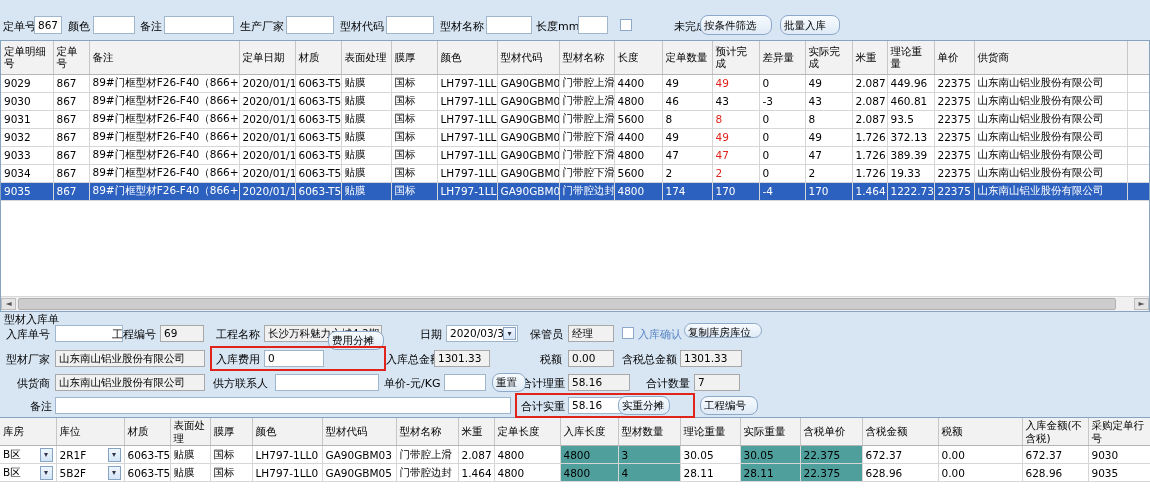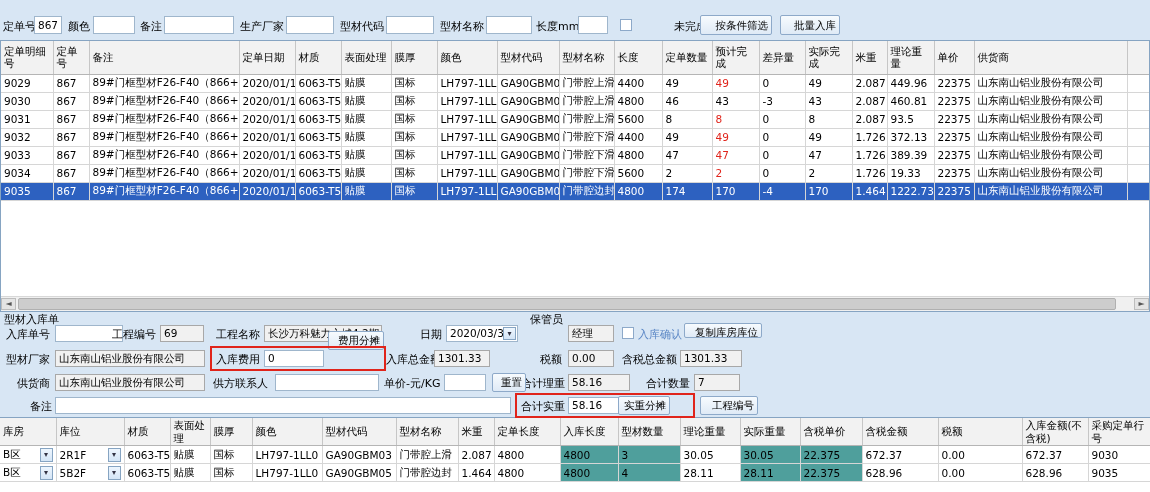--- a/index.html
+++ b/index.html
@@ -3,21 +3,21 @@
 <meta charset="utf-8">
 <style>
 *{box-sizing:border-box;margin:0;padding:0}
 html,body{width:1150px;height:492px;overflow:hidden}
 body{position:relative;background:#d8e6f4;font-family:"DejaVu Sans","Liberation Sans",sans-serif;font-size:11px;color:#000}
 .top-panel{position:absolute;left:0;top:0;width:1150px;height:312px}
 .panel-title{position:absolute;left:4px;top:2px;white-space:nowrap}
 .filter-row{position:absolute;left:0;top:15px;width:1150px;height:22px}
 .fl{position:absolute;top:4px;white-space:nowrap}
 .fi{position:absolute;top:1px;height:18px;background:#fff;border:1px solid #9fb6cc;font-size:10.5px;line-height:16px;padding:0 3px;overflow:hidden;white-space:nowrap}
-.btn{position:absolute;height:20px;background:linear-gradient(#f7fbfe,#dfeaf6);border:1px solid #8da9c9;border-radius:2px;font-size:10.5px;text-align:right;line-height:18px;padding:0 3px;white-space:nowrap;overflow:hidden}
+.btn{position:absolute;height:20px;background:linear-gradient(#f7fbfe,#dfeaf6);border:1px solid #8da9c9;border-radius:8px;font-size:10.5px;text-align:left;line-height:18px;padding:0 3px;white-space:nowrap;overflow:hidden}
 .checkbox{position:absolute;width:12px;height:12px;background:#fff;border:1px solid #8da9c9}
 .grid-area{position:absolute;left:0;top:40px;width:1150px;height:272px;background:#fff;border:1px solid #86a4c2;overflow:hidden}
 .grid{border-collapse:collapse;table-layout:fixed;width:1150px}
 .grid th{background:#f2f2f2;border-right:1px solid #c6c6c6;border-bottom:1px solid #b5b5b5;font-weight:normal;font-size:10.5px;text-align:left;vertical-align:middle;padding:1px 3px;line-height:1.2;word-break:break-all;overflow:hidden}
 .grid td{border-right:1px solid #d6d6d6;border-bottom:1px solid #d6d6d6;font-size:10.5px;padding:0 3px;white-space:nowrap;overflow:hidden;height:18px;background:#fff}
 #top-grid thead tr{height:33px}
 #bottom-grid thead tr{height:26px}
 tr.sel td{background:#2d61c0;color:#fff}
 td.red{color:#e0241b}
 td.teal{background:#4f9f9c}
@@ -276,21 +276,21 @@
 </div>
 
 <div class="mid-panel" id="mid-panel">
   <div class="mid-title">型材入库单</div>
 <span class="f-label" style="left:6px;top:15px">入库单号</span>
     <span class="f-input" style="left:55px;top:13px;width:68px"></span>
     <span class="f-label" style="left:112px;top:15px">工程编号</span>
     <span class="f-input ro" style="left:160px;top:13px;width:44px">69</span>
     <span class="f-label" style="left:216px;top:15px">工程名称</span>
     <span class="f-input ro" style="left:264px;top:13px;width:118px">长沙万科魅力之城4.2期</span>
-    <span class="f-label" style="left:530px;top:0">保管员</span>
+    <span class="f-label" style="left:530px;top:15px">保管员</span>
     <span class="f-input ro" style="left:568px;top:13px;width:46px">经理</span>
     <span class="f-label" style="left:6px;top:40px">型材厂家</span>
     <span class="f-input ro" style="left:55px;top:38px;width:150px">山东南山铝业股份有限公司</span>
     <span class="f-label" style="left:216px;top:40px">入库费用</span>
     <span class="f-input" style="left:264px;top:38px;width:60px">0</span>
     <span class="f-label" style="left:386px;top:40px">入库总金额</span>
     <span class="f-input ro" style="left:434px;top:38px;width:56px">1301.33</span>
     <span class="f-label" style="left:540px;top:40px">税额</span>
     <span class="f-input ro" style="left:568px;top:38px;width:46px">0.00</span>
     <span class="f-label" style="left:622px;top:40px">含税总金额</span>

